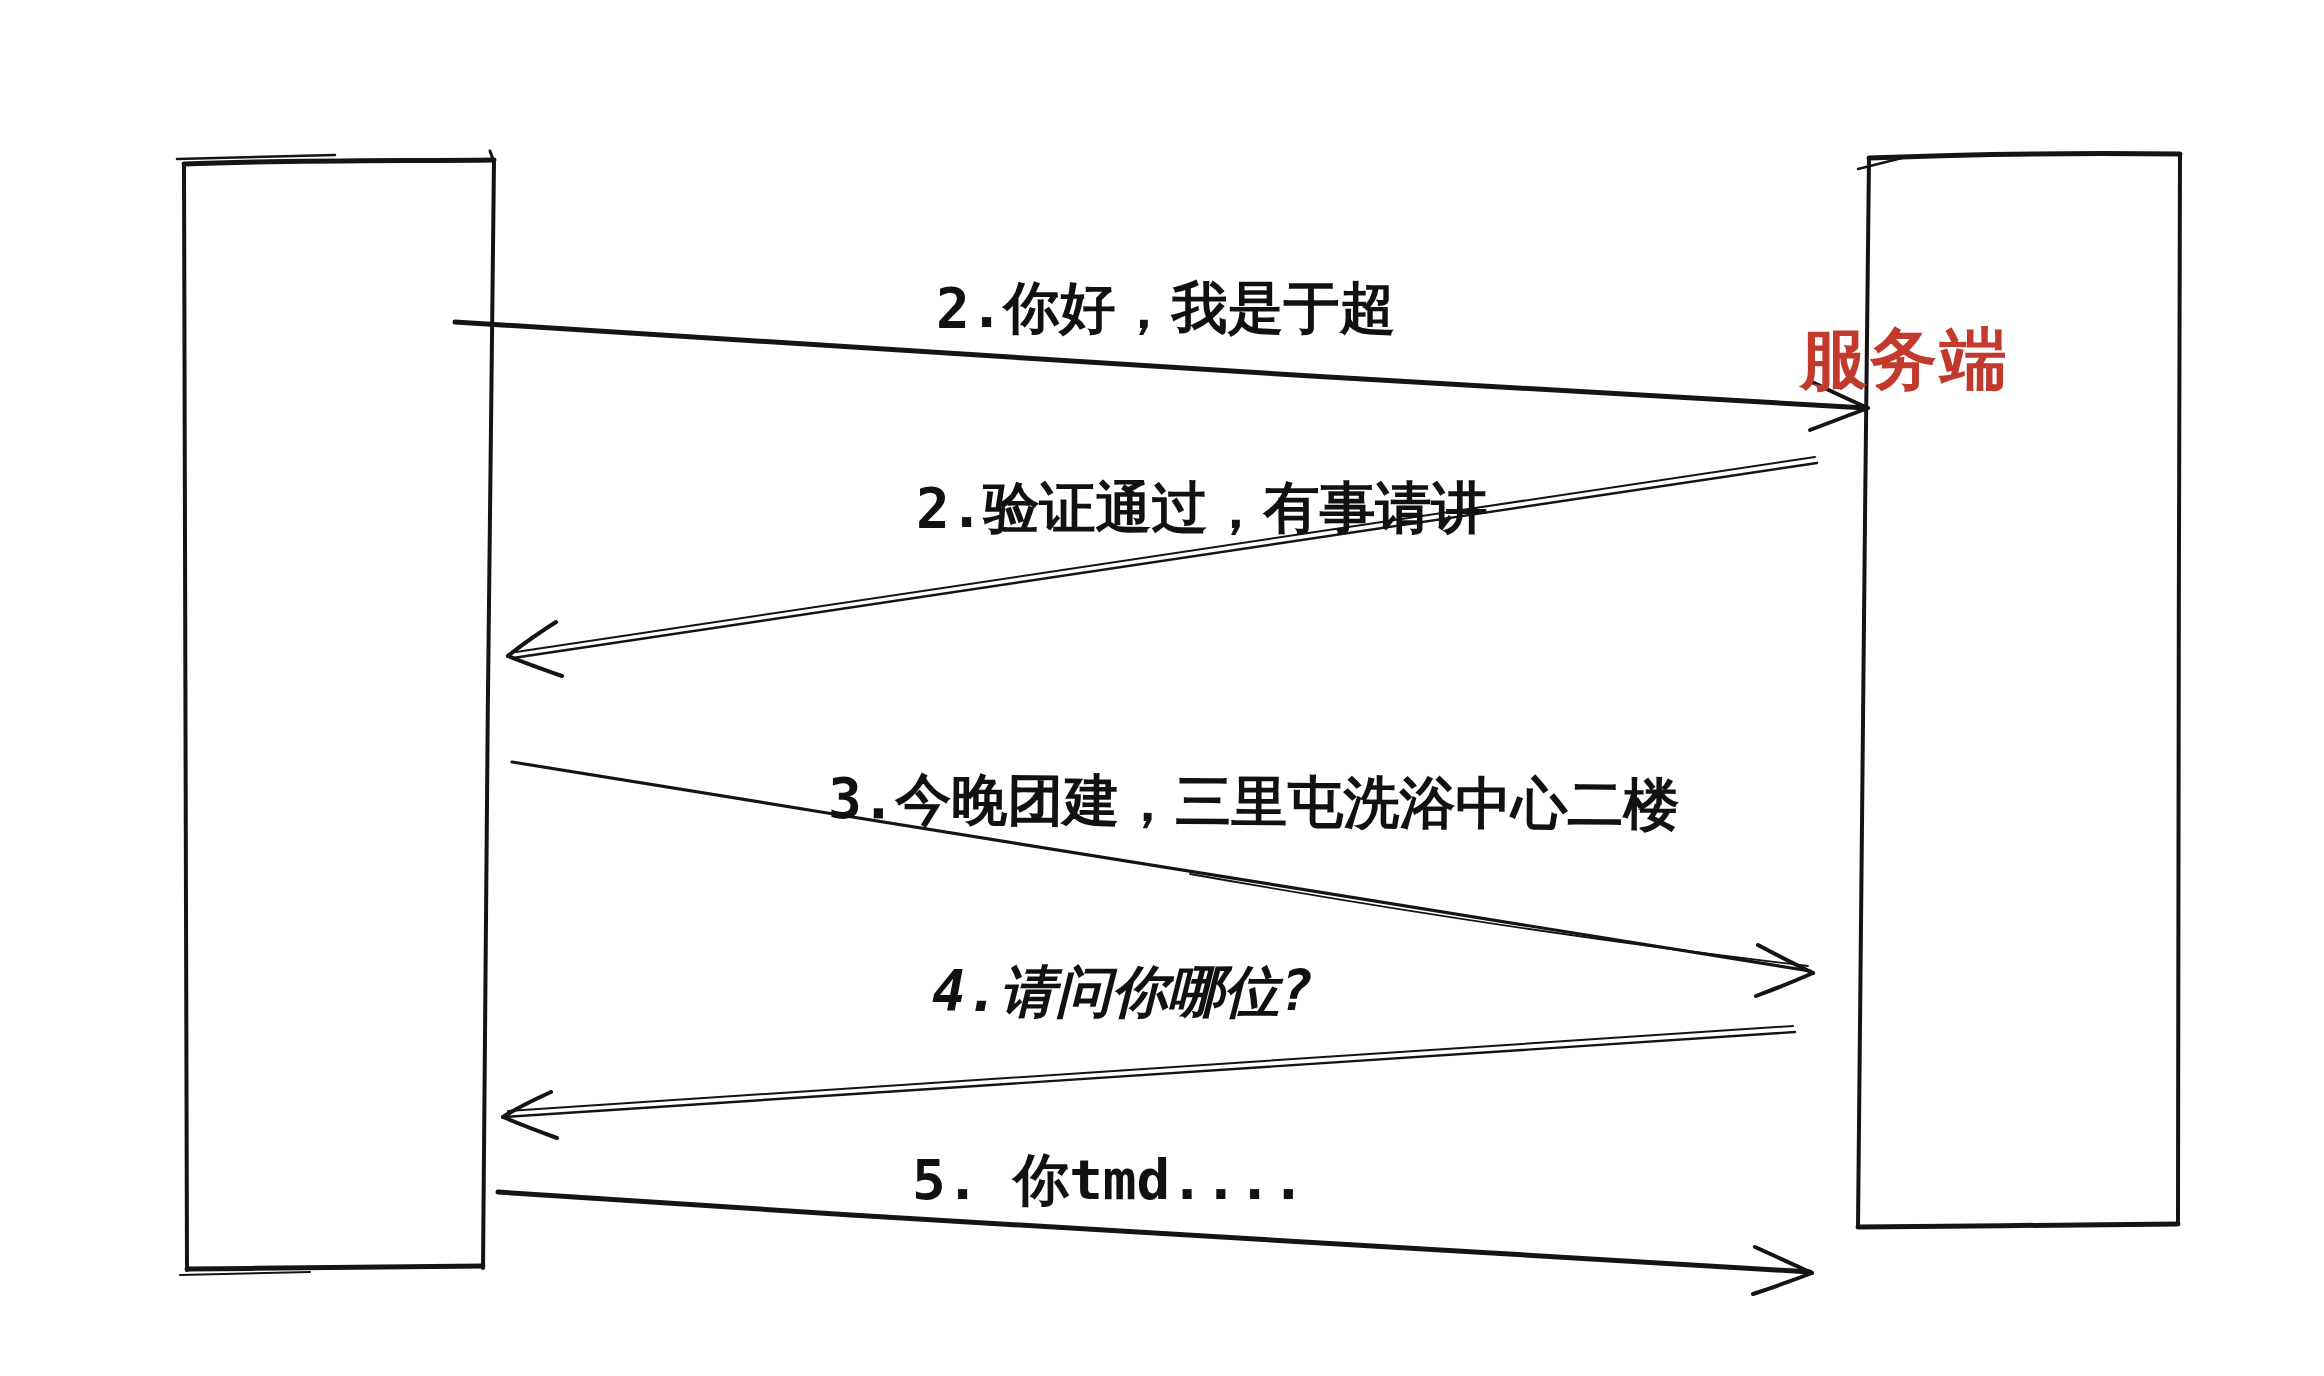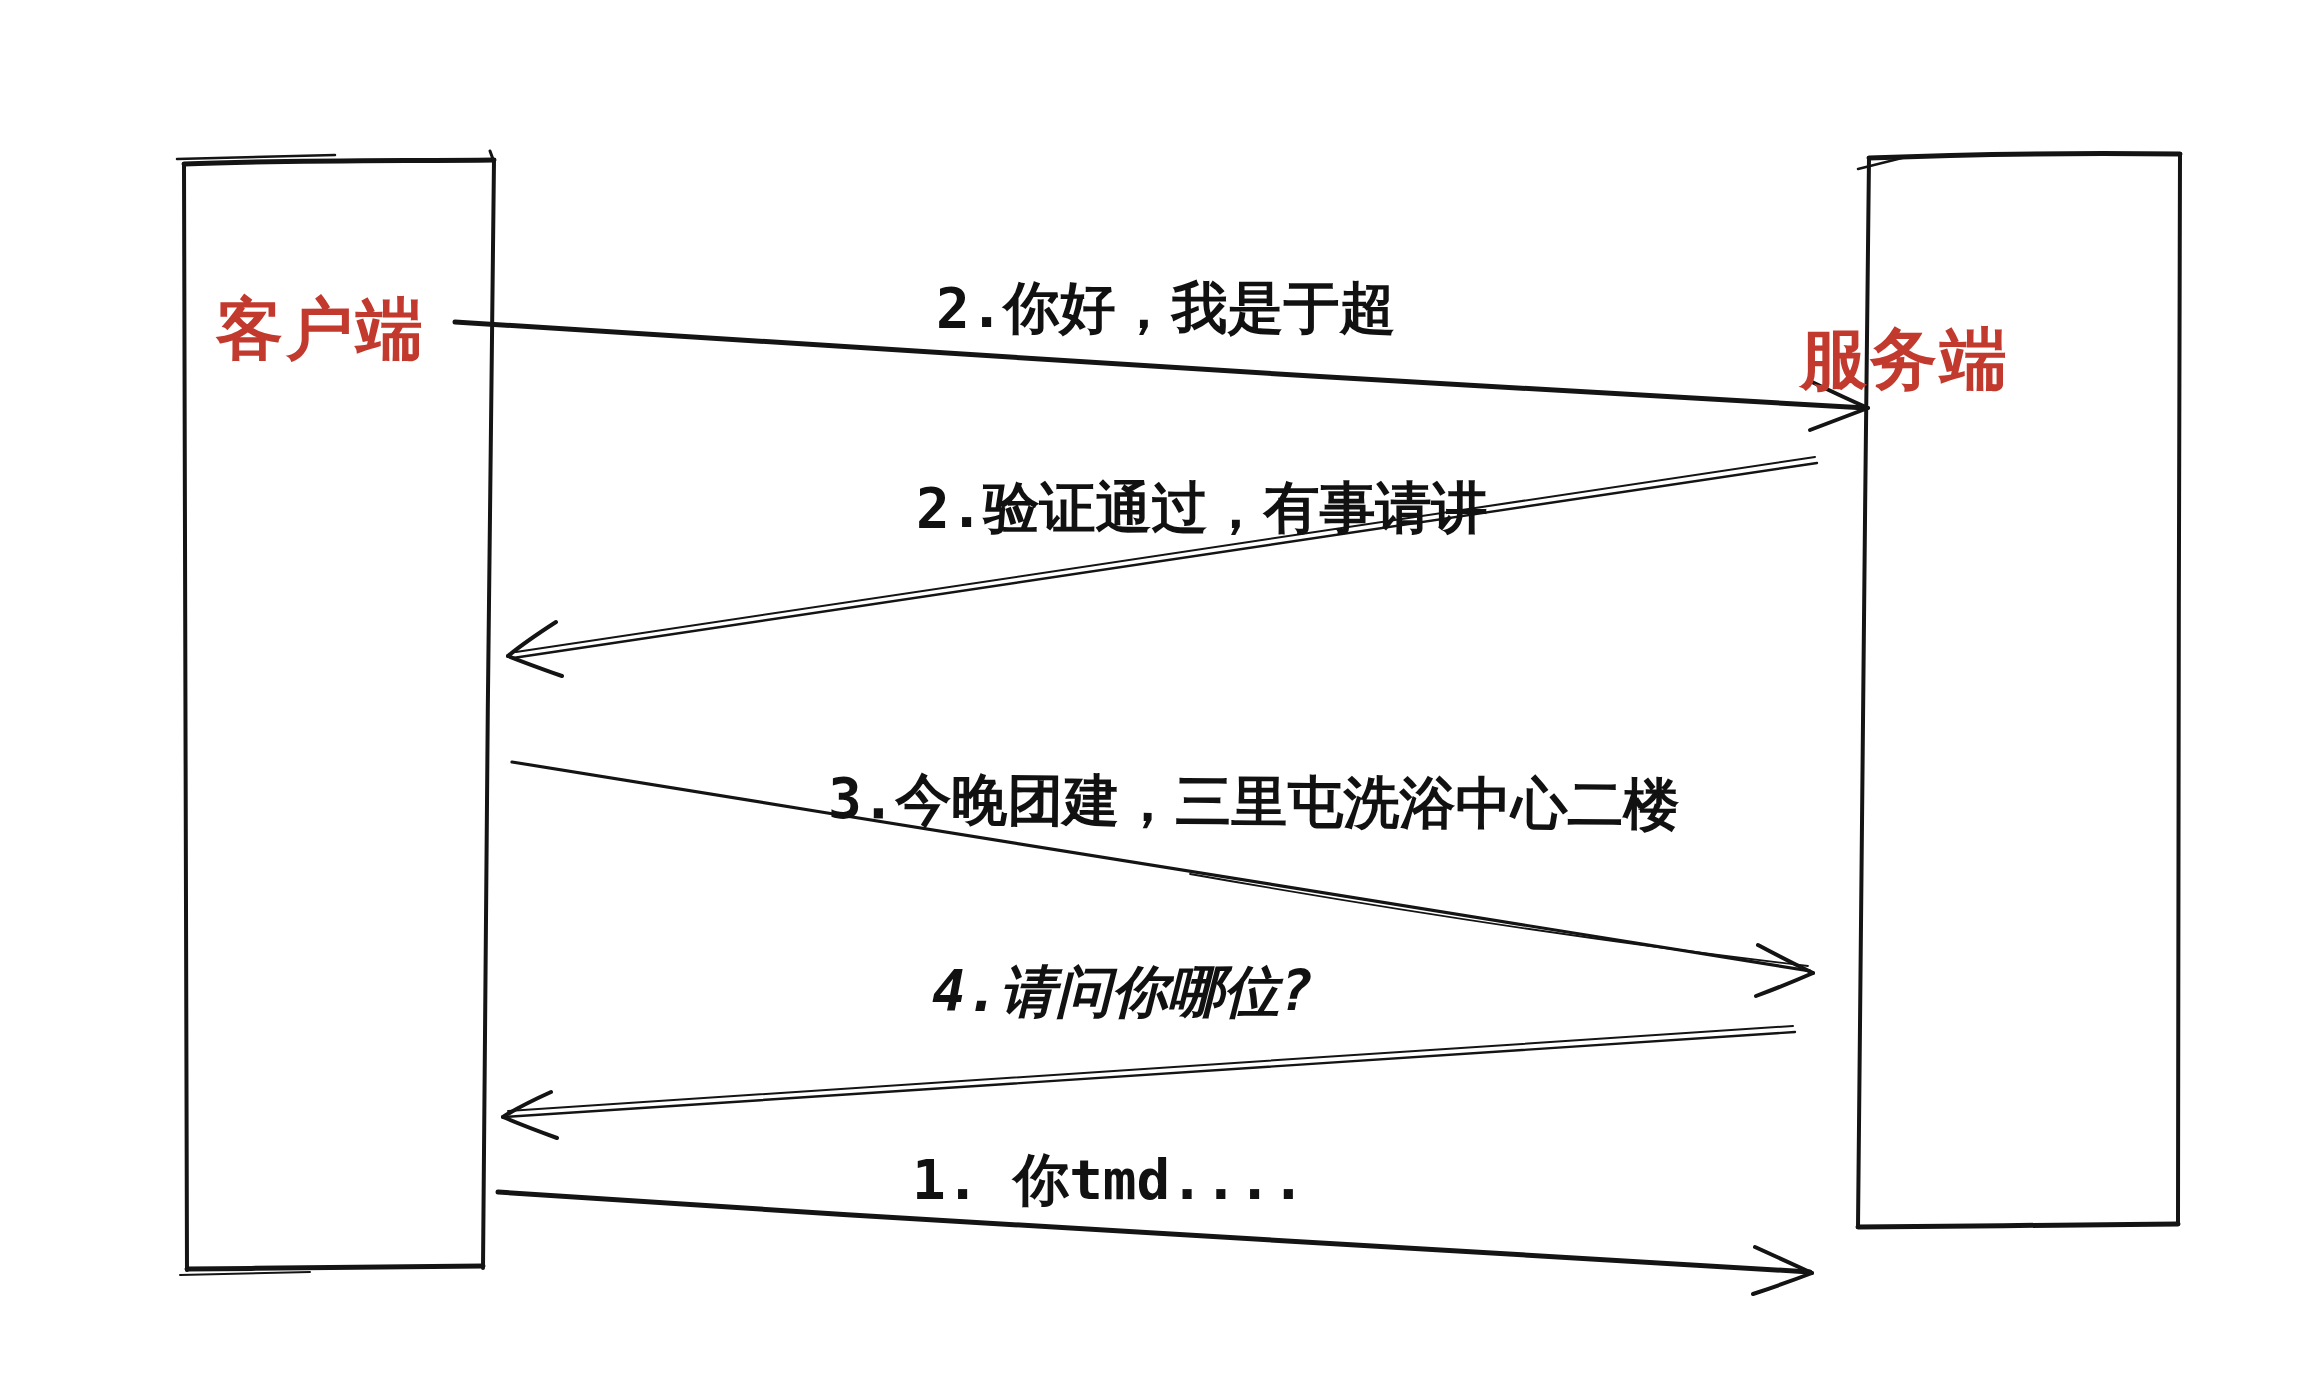--- a/index.html
+++ b/index.html
@@ -110,22 +110,21 @@
 
     <g>
       <path d="M 498 1192 C 940 1222, 1400 1248, 1810 1272" stroke-width="5"></path>
       <g stroke-width="4">
         <path d="M 1755 1247 Q 1788 1262, 1812 1273"></path>
         <path d="M 1753 1294 Q 1786 1283, 1812 1273"></path>
       </g>
     </g>
   </svg>
 
-  <div class="actor-label client">客户端</div>
   <div class="actor-label server">服务端</div>
 
   <div class="msg-label msg-1">2.你好，我是于超</div>
   <div class="msg-label msg-2">2.验证通过，有事请讲</div>
   <div class="msg-label msg-3">3.今晚团建，三里屯洗浴中心二楼</div>
   <div class="msg-label msg-4">4.请问你哪位?</div>
-  <div class="msg-label msg-5">1. 你tmd....</div>
+  <div class="msg-label msg-5">5. 你tmd....</div>
 
 </div>
 
 </body></html>

